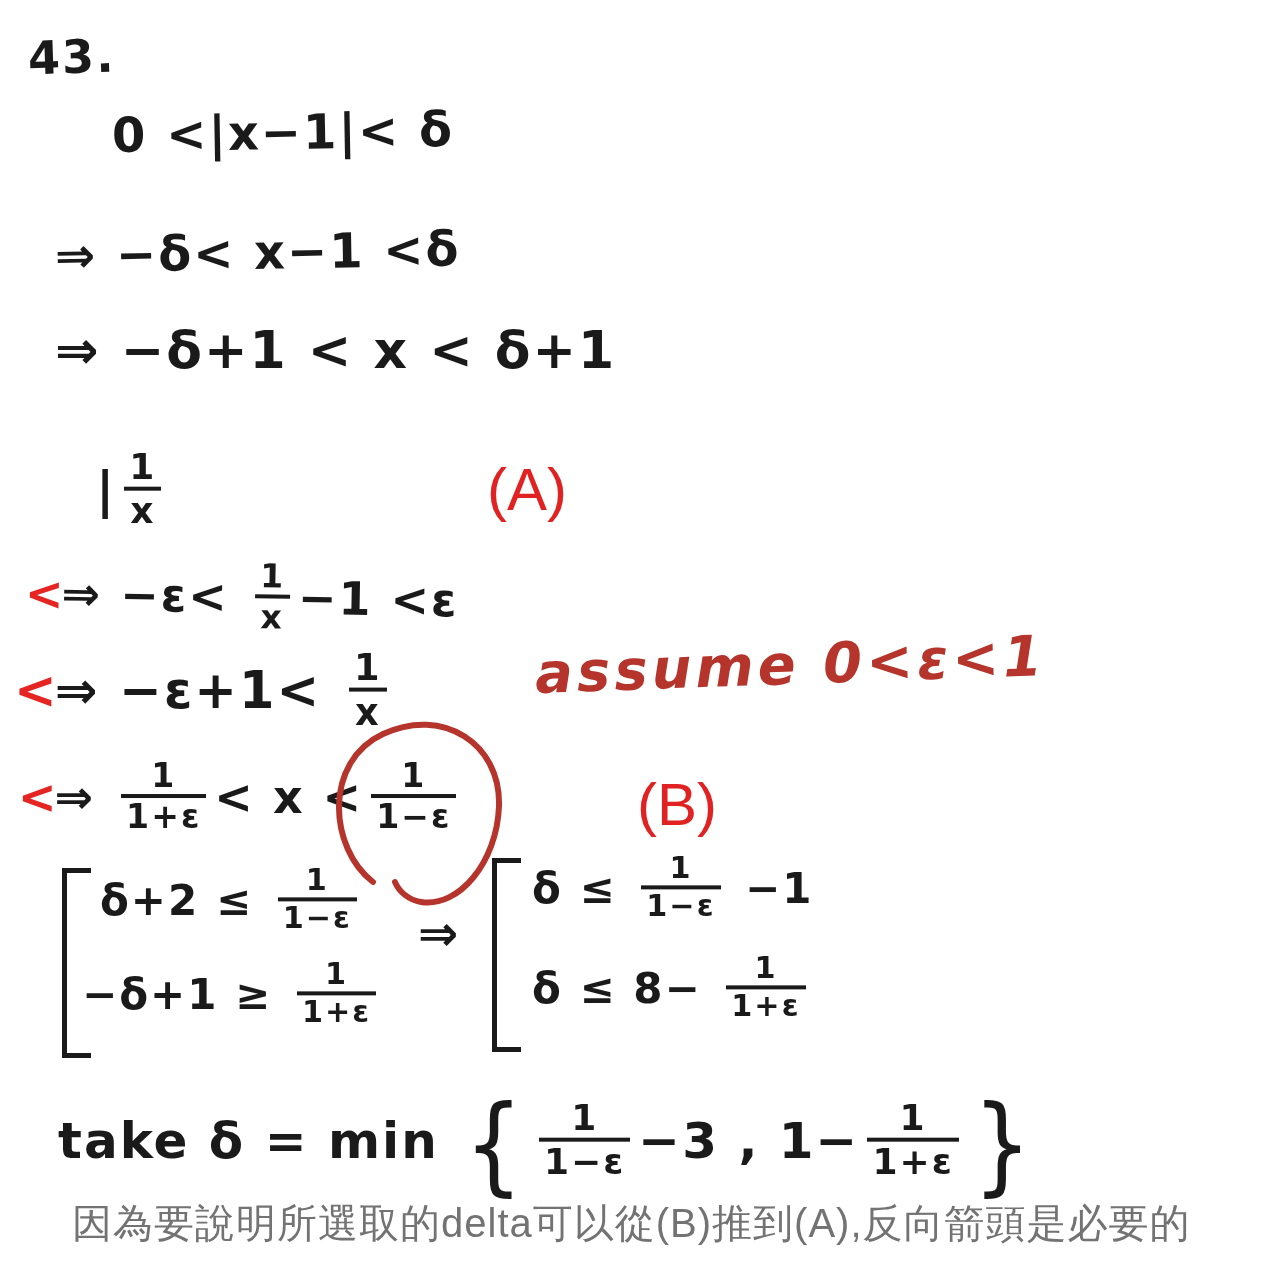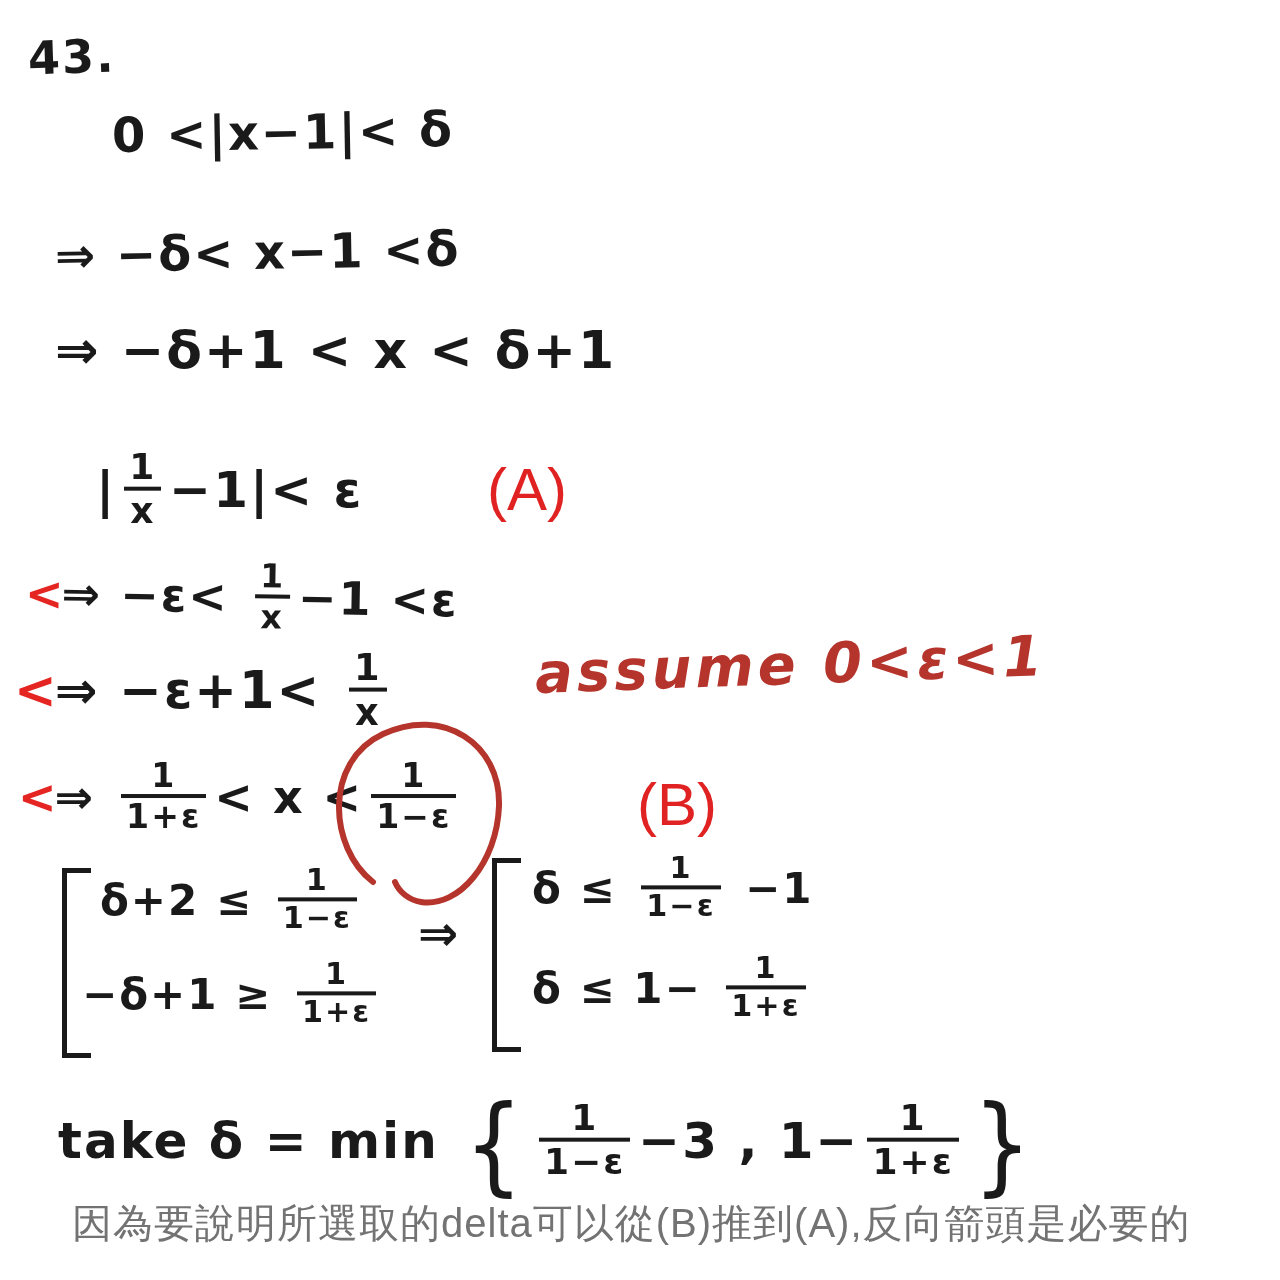--- a/index.html
+++ b/index.html
@@ -42,21 +42,21 @@
 
 <div class="math-line r-n2" style="left:28px;top:30px;font-size:46px;">43.</div>
 
 <div class="math-line r-n1" style="left:112px;top:104px;font-size:48px;">0 &lt;|x−1|&lt; δ</div>
 
 <div class="math-line r-n1" style="left:55px;top:224px;font-size:48px;">⇒ −δ&lt; x−1 &lt;δ</div>
 
 <div class="math-line" style="left:55px;top:320px;font-size:52px;">⇒ −δ+1 &lt; x &lt; δ+1</div>
 
 <div class="math-line" style="left:96px;top:452px;font-size:50px;">
-  <span>|</span><span class="frac"><span class="num">1</span><span class="den">x</span></span><span>−1|&lt; ε</span>
+  <span>|</span><span class="frac"><span class="num">1</span><span class="den">x</span></span>
 </div>
 
 <div class="typed-red" style="left:487px;top:455px;font-size:60px;">(A)</div>
 
 <div class="math-line r-p1" style="left:25px;top:562px;font-size:46px;">
   <span class="iff-lt">&lt;</span><span>⇒ −ε&lt; </span><span class="frac"><span class="num">1</span><span class="den">x</span></span><span>−1 &lt;ε</span>
 </div>
 
 <div class="math-line" style="left:14px;top:652px;font-size:51px;">
   <span class="iff-lt">&lt;</span><span>⇒ −ε+1&lt; </span><span class="frac"><span class="num">1</span><span class="den">x</span></span>
@@ -78,20 +78,20 @@
 </div>
 <div class="math-line" style="left:82px;top:962px;font-size:42px;">
   <span>−δ+1 ≥ </span><span class="frac"><span class="num">1</span><span class="den">1+ε</span></span>
 </div>
 <div class="math-line" style="left:418px;top:905px;font-size:48px;">⇒</div>
 <div class="bracket right" style="left:492px;top:858px;height:184px;"></div>
 <div class="math-line" style="left:532px;top:856px;font-size:42px;">
   <span>δ ≤ </span><span class="frac"><span class="num">1</span><span class="den">1−ε</span></span><span> −1</span>
 </div>
 <div class="math-line" style="left:532px;top:956px;font-size:42px;">
-  <span>δ ≤ 1− </span><span class="frac"><span class="num">1</span><span class="den">1+ε</span></span>
+  <span>δ ≤ 8− </span><span class="frac"><span class="num">1</span><span class="den">1+ε</span></span>
 </div>
 
 <div class="math-line" style="left:58px;top:1090px;font-size:50px;">
   <span>take δ = min </span><span class="brace">{</span><span class="frac"><span class="num">1</span><span class="den">1−ε</span></span><span>−3 ,  1−</span><span class="frac"><span class="num">1</span><span class="den">1+ε</span></span><span class="brace">}</span>
 </div>
 
 <div class="typed-red" style="left:72px;top:1196px;font-size:40px;letter-spacing:1px;color:#737373;">因為要說明所選取的delta可以從(B)推到(A),反向箭頭是必要的</div>
 
 </body></html>

